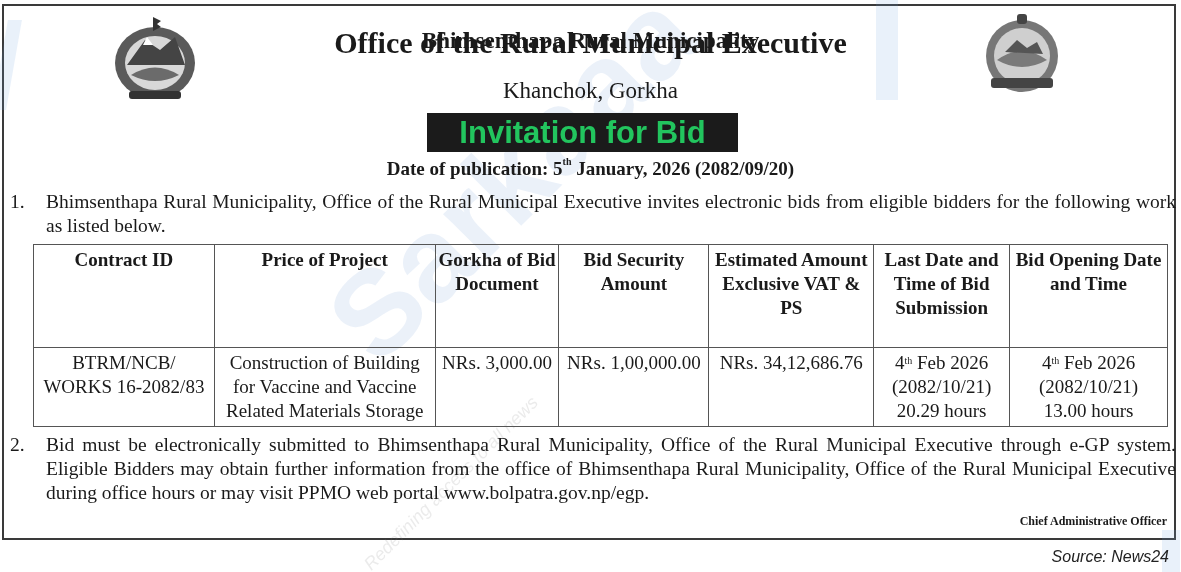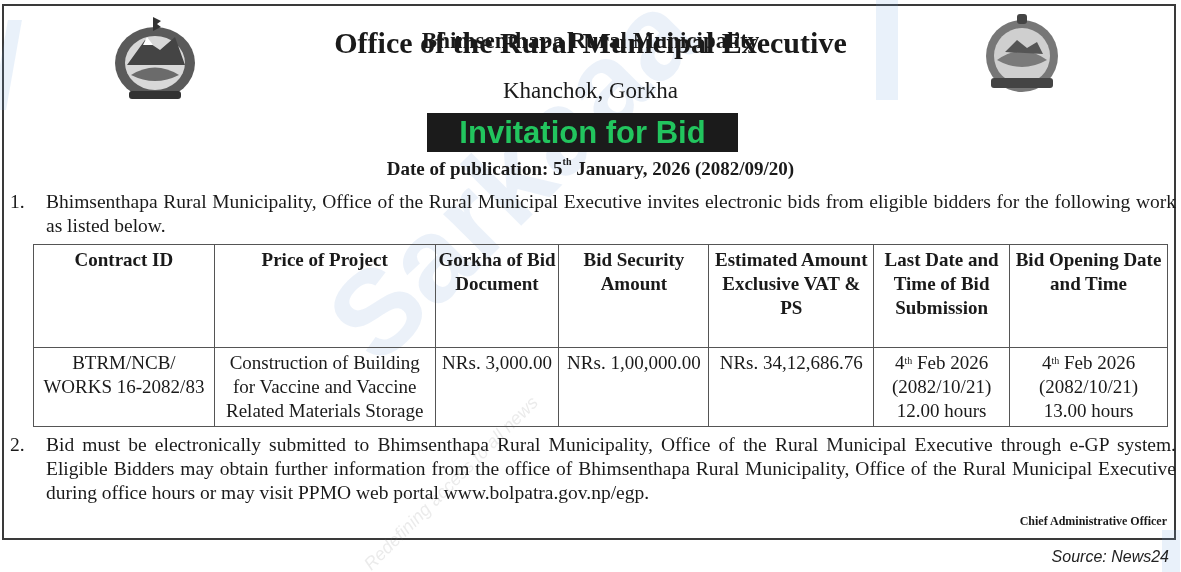--- a/index.html
+++ b/index.html
@@ -94,21 +94,21 @@
   </tr>
   <tr>
     <td>BTRM/NCB/ WORKS 16-2082/83</td>
     <td>Construction of Building for Vaccine and Vaccine Related Materials Storage</td>
     <td>NRs. 3,000.00</td>
     <td>NRs. 1,00,000.00</td>
     <td>NRs. 34,12,686.76</td>
     <td>
       <span>4</span><sup>th</sup><span> Feb 2026</span><br>
       <span>(2082/10/21)</span><br>
-      <span>12.00 hours</span>
+      <span>20.29 hours</span>
     </td>
     <td>
       <span>4</span><sup>th</sup><span> Feb 2026</span><br>
       <span>(2082/10/21)</span><br>
       <span>13.00 hours</span>
     </td>
   </tr>
 </tbody>
   </table>
 

